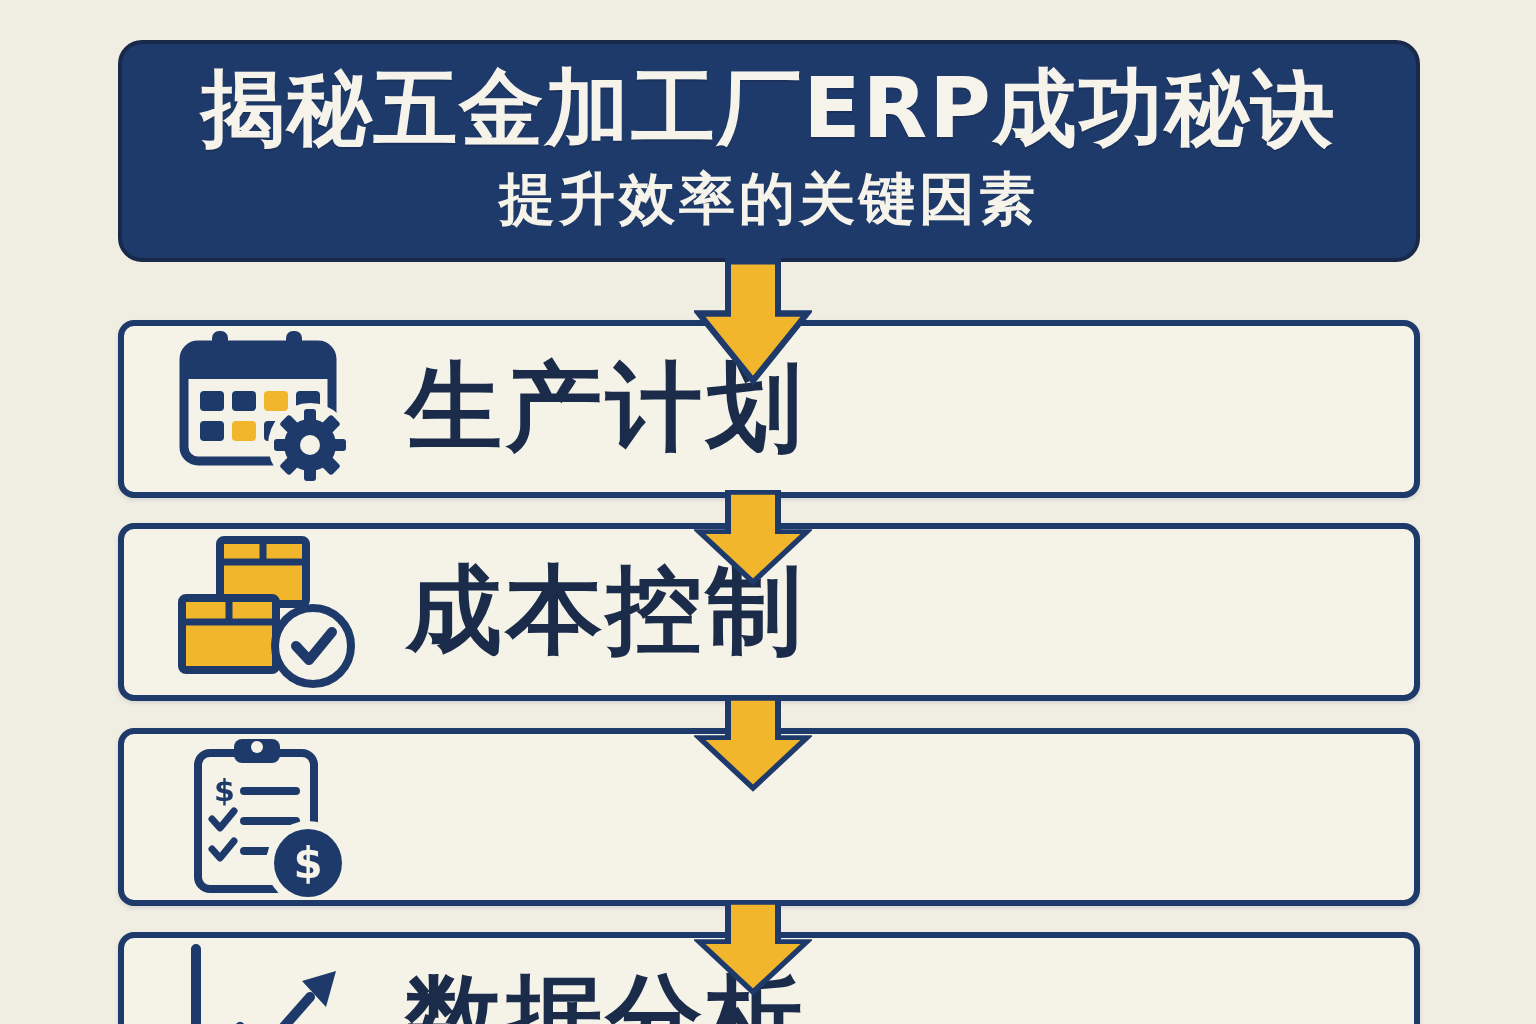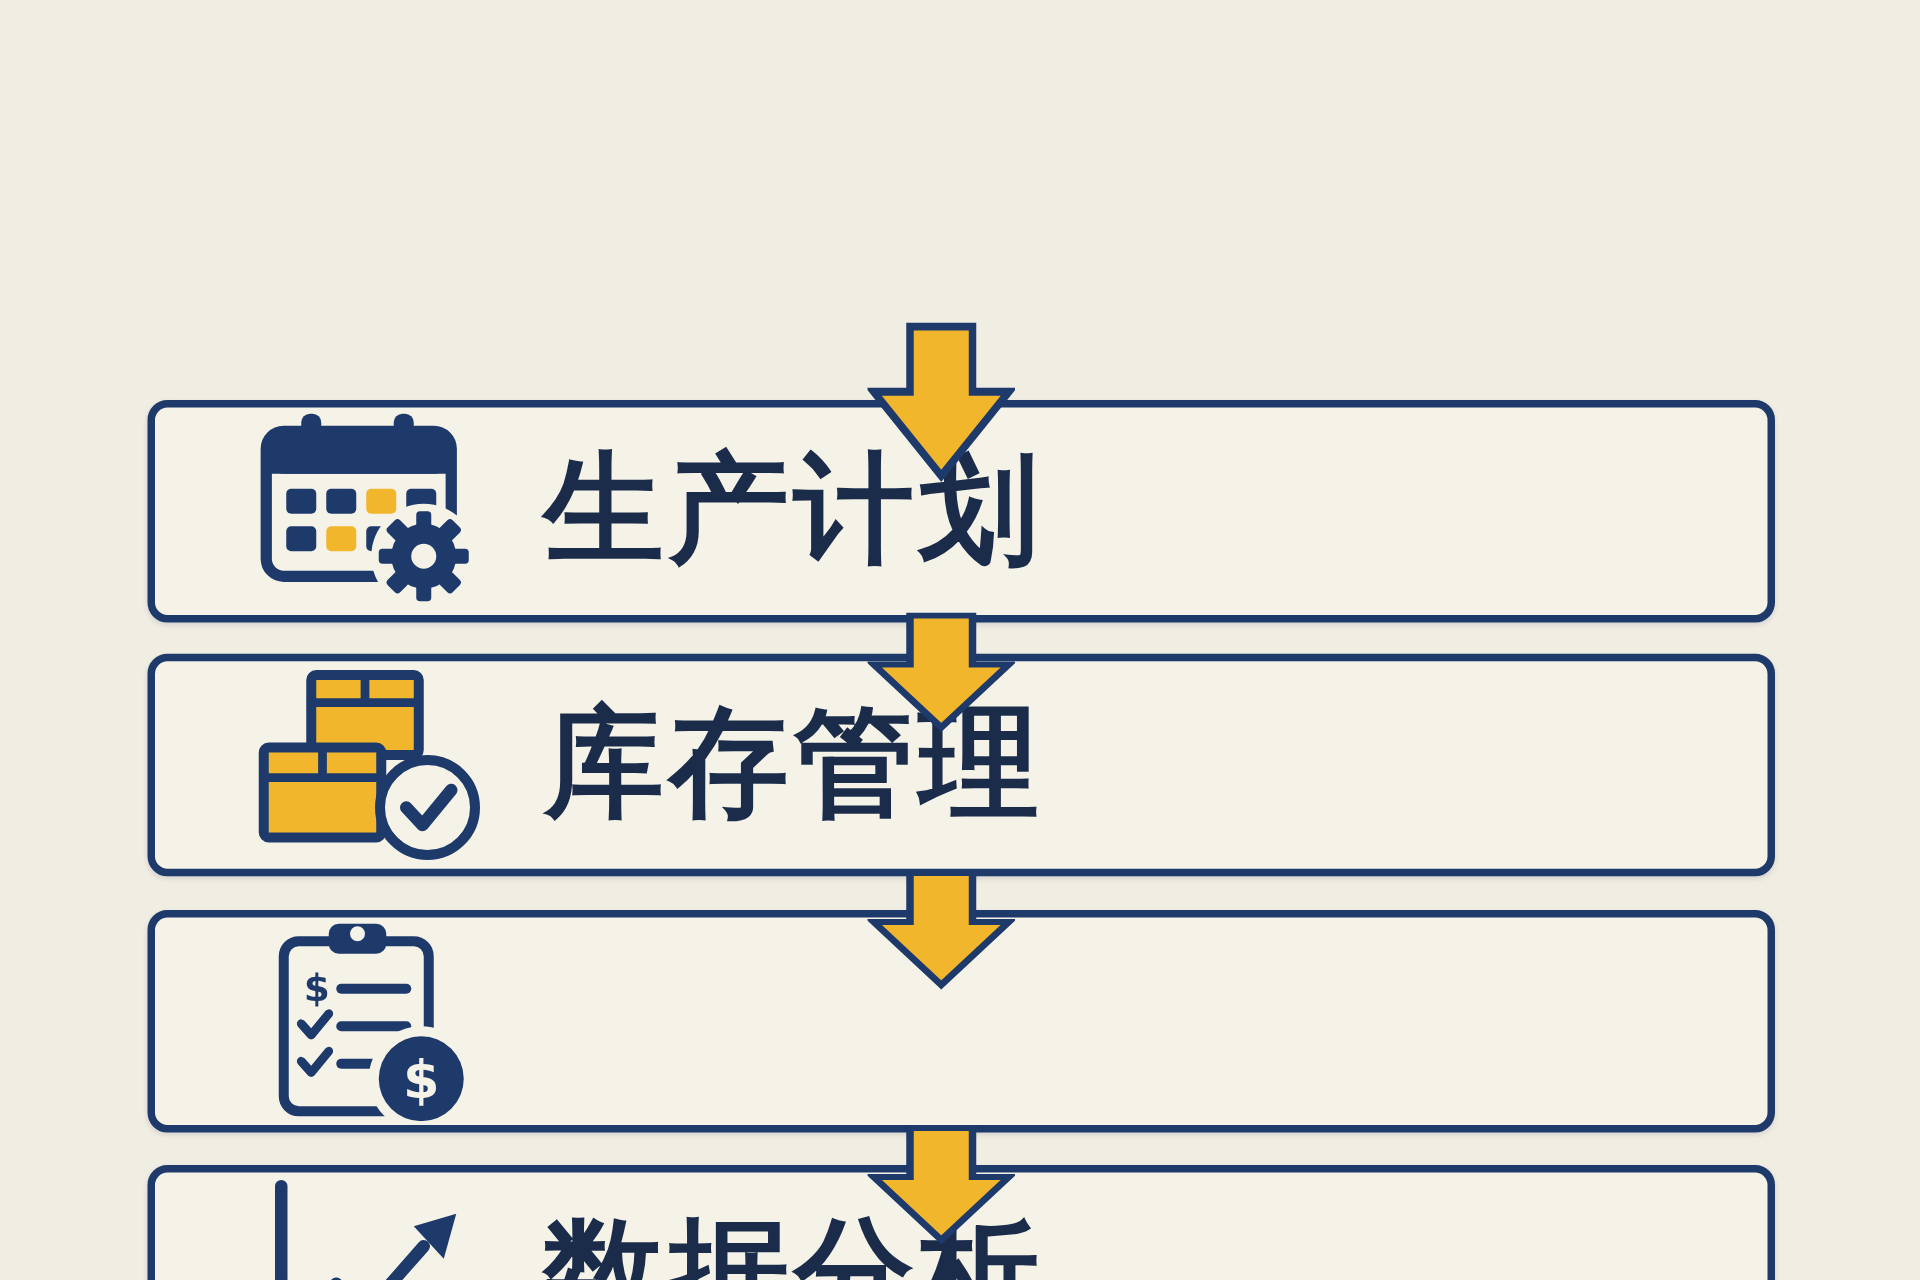--- a/index.html
+++ b/index.html
@@ -28,21 +28,20 @@
   .banner .subtitle{
     color:var(--paper-text);font-size:56px;font-weight:700;letter-spacing:4px;
     margin-top:10px;white-space:nowrap;
   }
 
   .step-box{
     position:absolute;left:118px;width:1302px;height:178px;
     background:var(--cream);border:6px solid var(--navy);border-radius:16px;
     display:flex;align-items:center;z-index:1;
     box-shadow:0 2px 4px rgba(20,35,70,.12);
-    padding-left:29px;
   }
   .step-box.s1{top:320px;}
   .step-box.s2{top:523px;}
   .step-box.s3{top:728px;}
   .step-box.s4{top:932px;}
 
   .icon-wrap{
     width:195px;height:160px;margin-left:45px;flex:0 0 auto;
     display:flex;align-items:center;justify-content:center;
   }
@@ -56,20 +55,24 @@
   .flow-arrow.a2{top:490px;height:96px;}
   .flow-arrow.a3{top:696px;height:96px;}
   .flow-arrow.a4{top:900px;height:96px;}
   .flow-arrow svg{display:block;width:100%;height:100%;}
 </style>
 </head>
 <body>
 
 <div class="page">
 
+  <div class="banner">
+    <div class="title">揭秘五金加工厂ERP成功秘诀</div>
+    <div class="subtitle">提升效率的关键因素</div>
+  </div>
 
   <div class="flow-arrow a1">
     <svg viewBox="0 0 118 120" preserveAspectRatio="none">
       <polygon points="34,3 84,3 84,52 113,52 59,115 5,52 34,52" fill="#f2b62c" stroke="#1e3a6b" stroke-width="6" stroke-linejoin="miter"></polygon>
     </svg>
   </div>
   <div class="flow-arrow a2">
     <svg viewBox="0 0 118 120" preserveAspectRatio="none">
       <polygon points="34,3 84,3 84,52 113,52 59,115 5,52 34,52" fill="#f2b62c" stroke="#1e3a6b" stroke-width="6" stroke-linejoin="miter"></polygon>
     </svg>
@@ -132,21 +135,21 @@
         <line x1="89" y1="8" x2="89" y2="30" stroke="#1e3a6b" stroke-width="7"></line>
 
         <rect x="8" y="66" width="94" height="72" rx="4" fill="#f2b62c" stroke="#1e3a6b" stroke-width="8"></rect>
         <line x1="8" y1="90" x2="102" y2="90" stroke="#1e3a6b" stroke-width="7"></line>
         <line x1="55" y1="66" x2="55" y2="90" stroke="#1e3a6b" stroke-width="7"></line>
 
         <circle cx="139" cy="114" r="38" fill="#f5f2e8" stroke="#1e3a6b" stroke-width="8"></circle>
         <path d="M122 114 L135 128 L158 100" fill="none" stroke="#1e3a6b" stroke-width="10" stroke-linecap="round" stroke-linejoin="round"></path>
       </svg>
     </div>
-    <div class="step-label">库存管理</div>
+    <div class="step-label">成本控制</div>
   </div>
 
   <div class="step-box s3">
     <div class="icon-wrap">
       <svg width="185" height="160" viewBox="0 0 185 160">
 
         <rect x="24" y="16" width="116" height="136" rx="12" fill="#f5f2e8" stroke="#1e3a6b" stroke-width="8"></rect>
         <rect x="60" y="2" width="46" height="24" rx="8" fill="#1e3a6b"></rect>
         <circle cx="83" cy="10" r="6" fill="#f5f2e8"></circle>
 

